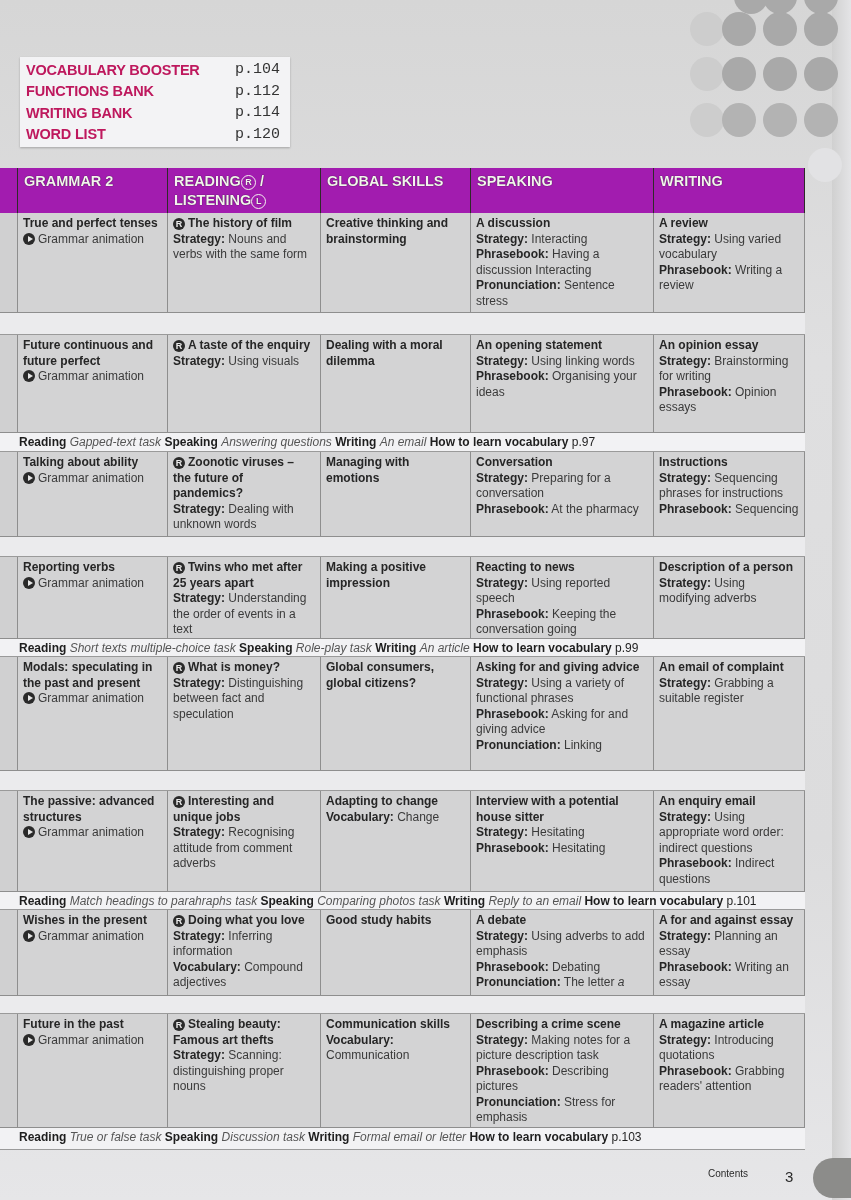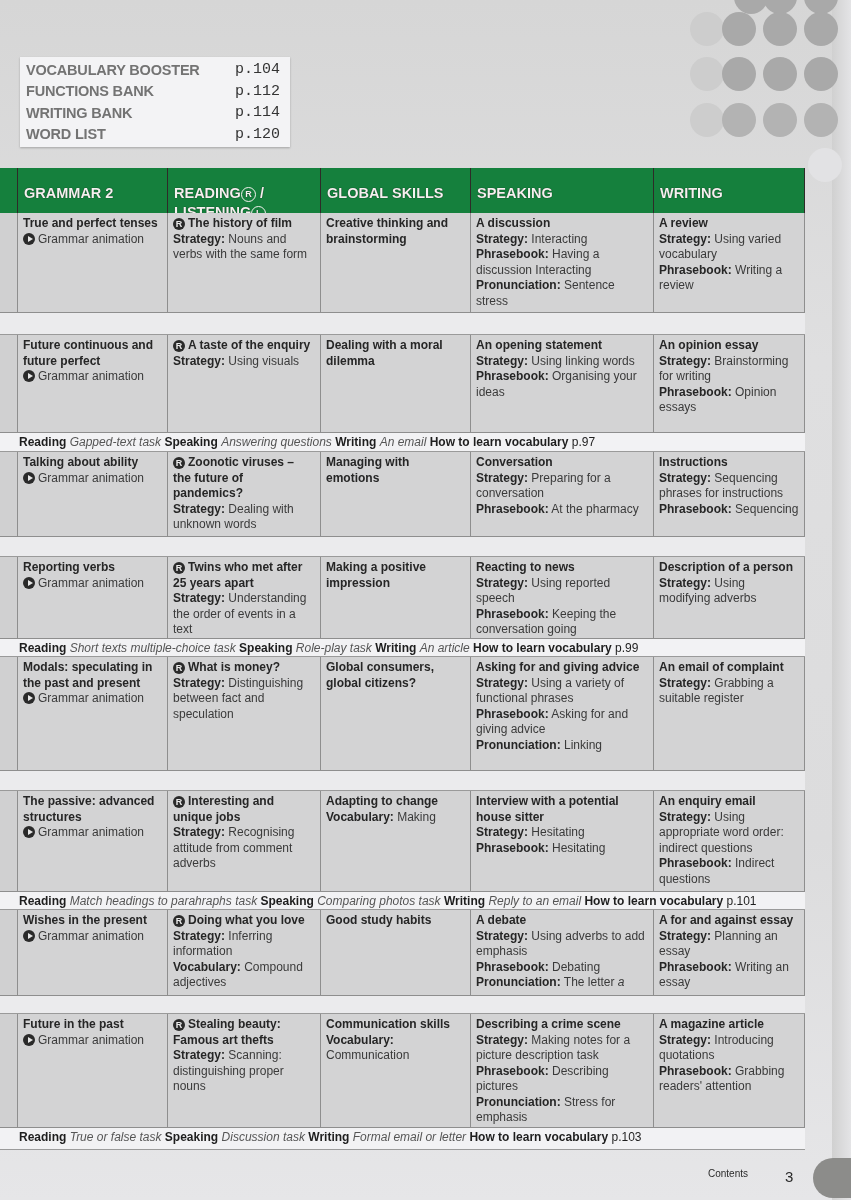--- a/index.html
+++ b/index.html
@@ -14,25 +14,25 @@
   .dot.faint { background:#cdcdcd; }
   .dot.ghost { background:#e2e2e4; }
   .right-strip { position:absolute; left:832px; top:0; width:19px; height:1200px; background:linear-gradient(90deg,#d0d0d0,#e4e4e6); }
 
   .index-box {
     position:absolute; left:20px; top:57px; width:270px; height:90px;
     background:#f3f3f5; box-shadow:0 1px 2px rgba(0,0,0,0.25);
     padding:2px 0 0 0; box-sizing:border-box;
   }
   .index-row { display:flex; justify-content:space-between; height:21.5px; align-items:center; padding:0 10px 0 6px; }
-  .index-label { font-weight:bold; font-size:14.5px; letter-spacing:-0.2px; color:#737373; }
+  .index-label { font-weight:bold; font-size:14.5px; letter-spacing:-0.2px; color:#be185d; }
   .index-page { font-size:15px; color:#333; font-family:Liberation Mono, monospace;margin-left:16px; }
 
   .toc { position:absolute; left:0; top:168px; width:805px; }
-  .hdr { position:absolute; top:0; height:45px; background:#15803d; border-right:1px solid #2e2b28; box-sizing:border-box; color:#f4f2ef; font-weight:bold; font-size:14.5px; line-height:19px; padding:16px 6px; text-shadow:0 0 1px #000; }
+  .hdr { position:absolute; top:0; height:45px; background:#a21caf; border-right:1px solid #2e2b28; box-sizing:border-box; color:#f4f2ef; font-weight:bold; font-size:14.5px; line-height:19px; padding:4px 6px; text-shadow:0 0 1px #000; }
   .cell { position:absolute; background:#d3d3d4; border-right:1px solid #8e8e8e; border-bottom:1px solid #8e8e8e; box-sizing:border-box; padding:3px 5px; font-size:12px; line-height:15.5px; color:#3a3a3a; }
   .cell.c0 { background:#d0d0d1; }
   .cell .t { font-weight:bold; color:#262626; }
   .cell b { color:#262626; }
   .gap { position:absolute; left:0; width:805px; background:#ebebed; border-bottom:1px solid #9a9a9a; box-sizing:border-box; }
   .foot { position:absolute; left:0; width:805px; background:#f2f2f4; border-bottom:1px solid #9a9a9a; box-sizing:border-box; font-size:12px; line-height:18px; padding-left:19px; color:#1e1e1e; white-space:nowrap; }
   .foot i { color:#555; }
   .anim-icon { display:inline-block; width:12px; height:12px; border-radius:50%; background:#2a2a2a; position:relative; vertical-align:-2px; margin-right:3px; }
   .anim-icon::after { content:""; position:absolute; left:4.5px; top:3px; border-left:5px solid #e6e6e6; border-top:3px solid transparent; border-bottom:3px solid transparent; }
   .r-icon { display:inline-block; width:12px; height:12px; border-radius:50%; background:#2a2a2a; color:#ececec; font-size:9px; line-height:12px; text-align:center; font-weight:bold; vertical-align:0px; margin-right:3px; }
@@ -211,21 +211,21 @@
       <div class="cell" style="left:18px;top:623px;width:150px;height:101px">
         <div class="t">The passive: advanced structures</div>
         <div><span class="anim-icon"></span><span>Grammar animation</span></div>
       </div>
       <div class="cell" style="left:168px;top:623px;width:153px;height:101px">
         <div class="t"><span class="r-icon">R</span><span>Interesting and unique jobs</span></div>
         <div><b>Strategy:</b> <span>Recognising attitude from comment adverbs</span></div>
       </div>
       <div class="cell" style="left:321px;top:623px;width:150px;height:101px">
         <div class="t">Adapting to change</div>
-        <div><b>Vocabulary:</b> <span>Making</span></div>
+        <div><b>Vocabulary:</b> <span>Change</span></div>
       </div>
       <div class="cell" style="left:471px;top:623px;width:183px;height:101px">
         <div class="t">Interview with a potential house sitter</div>
         <div><b>Strategy:</b> <span>Hesitating</span></div>
         <div><b>Phrasebook:</b> <span>Hesitating</span></div>
       </div>
       <div class="cell" style="left:654px;top:623px;width:151px;height:101px">
         <div class="t">An enquiry email</div>
         <div><b>Strategy:</b> <span>Using appropriate word order: indirect questions</span></div>
         <div><b>Phrasebook:</b> <span>Indirect questions</span></div>

